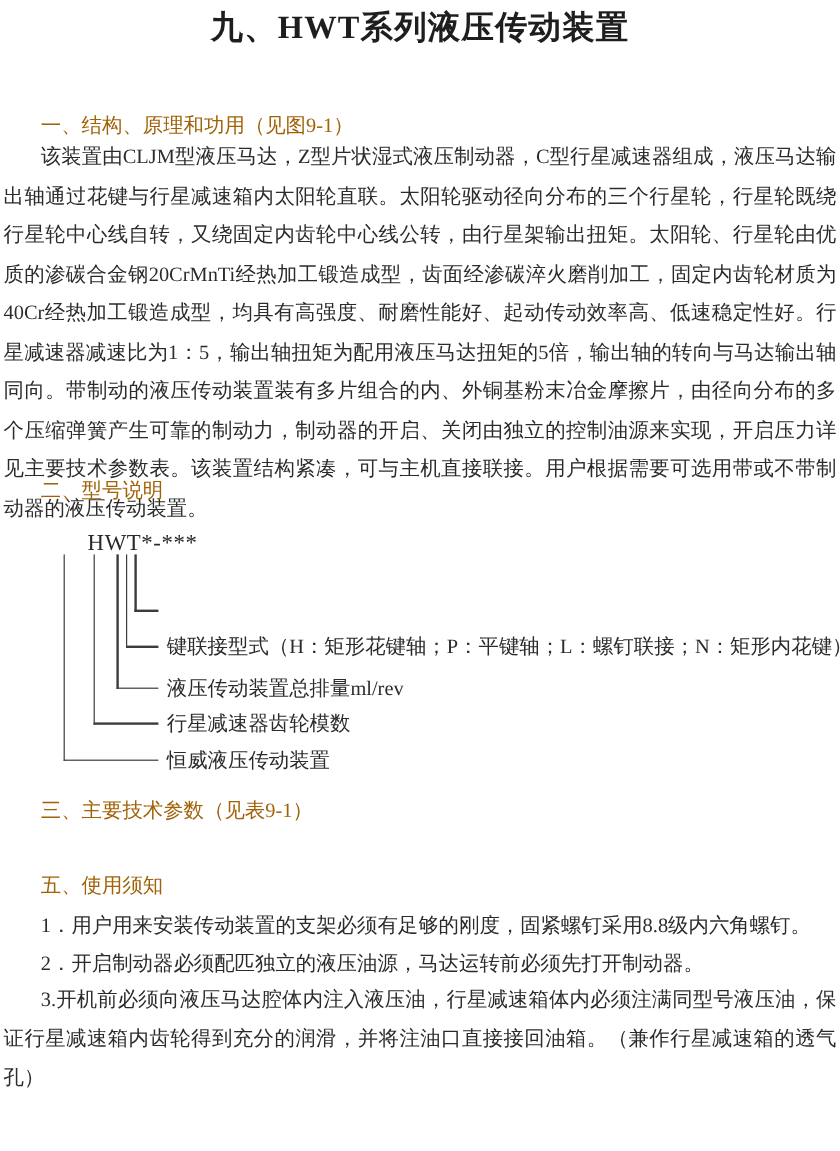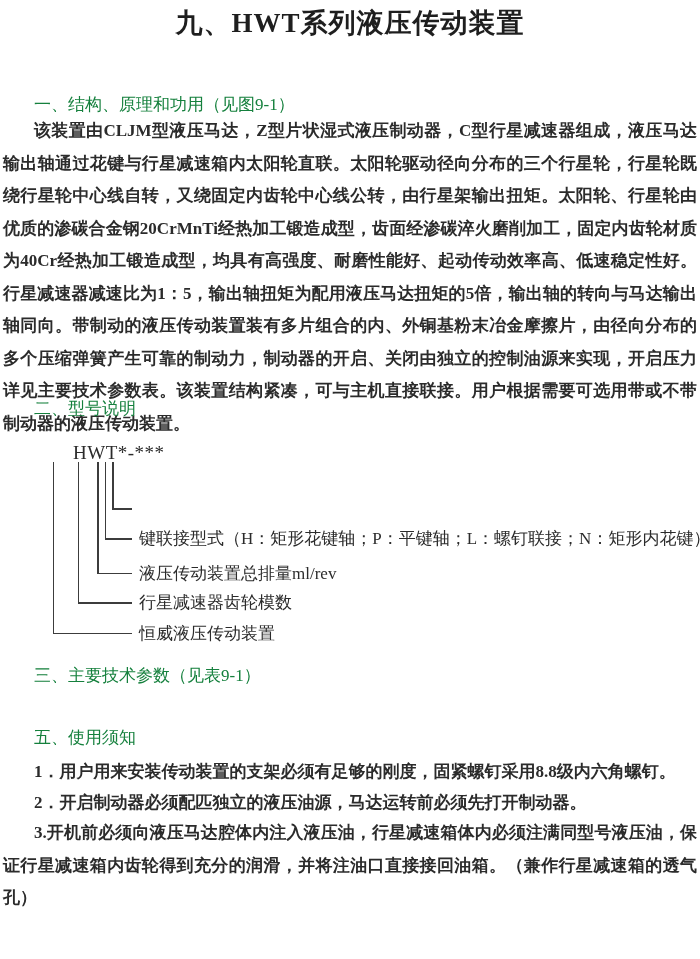--- a/index.html
+++ b/index.html
@@ -20,33 +20,32 @@
     font-weight: bold;
     color: #1e1e1e;
     letter-spacing: 1px;
     white-space: nowrap;
   }
   .heading {
     position: absolute;
     left: 34px;
     font-size: 17px;
     white-space: nowrap;
-    color: #15803d;
+    color: #a16207;
   }
   .body-par {
     position: absolute;
     left: 3px;
     width: 694px;
     font-size: 17px;
     line-height: 32.5px;
     text-align: justify;
     text-justify: inter-ideograph;
     text-indent: 31px;
     color: #2b2b2b;
-    font-weight: bold;
   }
   .h-s1 { top: 93px; }
   .p-s1 { top: 115px; }
   .h-s2 { top: 397px; }
   .h-s3 { top: 664px; }
   .h-s4 { top: 696px; }
   .h-s5 { top: 726px; }
   .note1 { top: 756px; }
   .note2 { top: 787px; }
   .note3 { top: 817px; }

